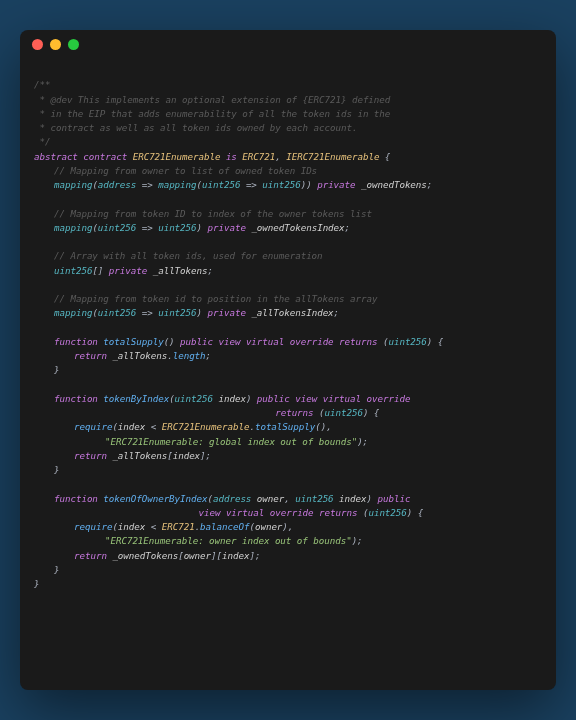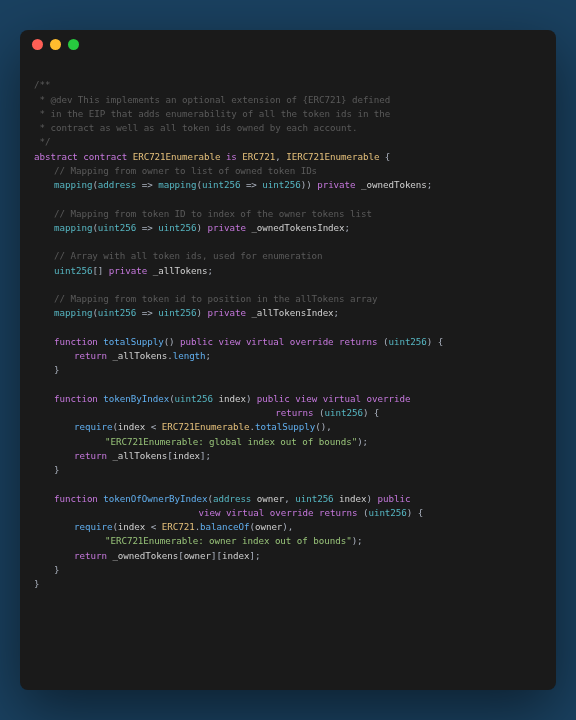--- a/index.html
+++ b/index.html
@@ -13,20 +13,21 @@
     font-family: ui-monospace, "SF Mono", Menlo, Consolas, monospace;
     overflow: hidden;
   }
   .window {
     width: 536px;
     height: 660px;
     background: #1a1a1a;
     border-radius: 8px;
     box-shadow: 0 20px 60px rgba(0,0,0,0.5);
     overflow: hidden;
+    font-style: italic;
   }
   .titlebar {
     height: 28px;
     display: flex;
     align-items: center;
     padding-left: 12px;
     gap: 7px;
   }
   .dot {
     width: 11px;

